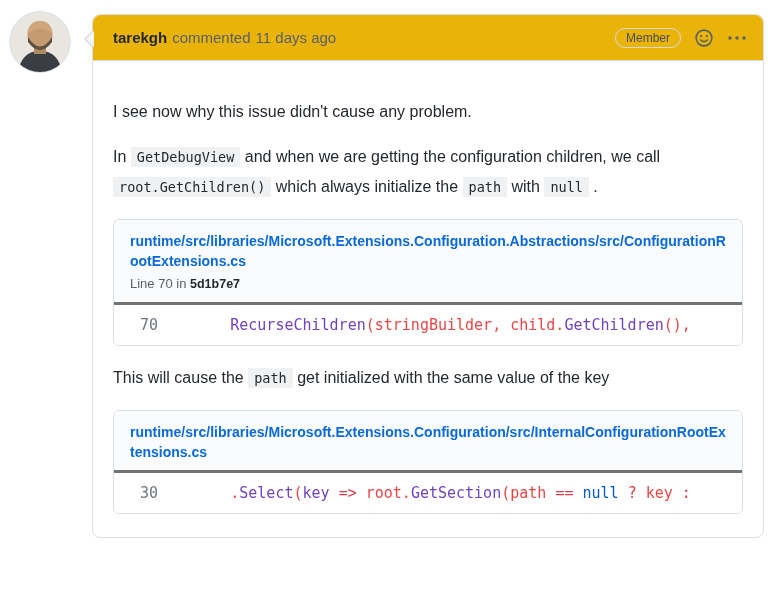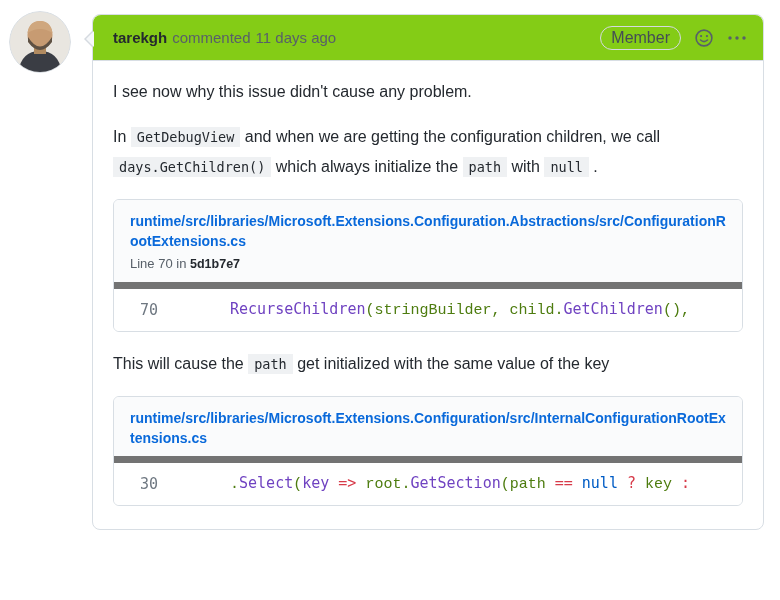--- a/index.html
+++ b/index.html
@@ -12,51 +12,51 @@
 
   .comment { position:relative; background:#fff; border:1px solid #d8dee4; border-radius:8px; }
   .comment::before { content:""; position:absolute; top:15px; left:-9px;
       border-style:solid; border-width:9px 9px 9px 0;
       border-color:transparent #d5dae0 transparent transparent; }
   .comment::after { content:""; position:absolute; top:16px; left:-7px;
       border-style:solid; border-width:8px 8px 8px 0;
       border-color:transparent #f6f8fa transparent transparent; }
 
   .comment-header { display:flex; align-items:center; justify-content:space-between;
-      background:#84cc16; border-bottom:1px solid #d8dee4; border-radius:8px 8px 0 0;
+      background:#eab308; border-bottom:1px solid #d8dee4; border-radius:8px 8px 0 0;
       padding:10px 16px 10px 20px; height:46px; }
   .header-left { display:flex; align-items:baseline; gap:5px; font-size:15px; }
   .author { font-weight:bold; color:#24292f; text-decoration:none; }
   .muted { color:#586069; }
   .header-right { display:flex; align-items:center; gap:14px; }
-  .badge { font-size:16px; color:#444d56; border:1px solid #d5dae0; border-radius:999px;
+  .badge { font-size:12px; color:#444d56; border:1px solid #d5dae0; border-radius:999px;
       padding:3px 10px; line-height:1; background:transparent; }
   .icon-btn { background:none; border:none; cursor:pointer; display:flex; align-items:center;
       padding:0; }
 
   .comment-body { padding:18px 20px 6px 20px; }
   .para { font-size:16px; line-height:30px; margin:0 0 17px 0; }
-  .para.first { line-height:26px; }
+  .para.first { line-height:26px;margin-top:20px; }
   code.inline { font-family:"DejaVu Sans Mono","Liberation Mono",monospace; font-size:13.5px;
       background:#eff1f3; border-radius:0; padding:2px 6px; color:#24292f; }
 
   .snippet { border:1px solid #d8dee4; border-radius:6px; margin:0 0 17px 0; overflow:hidden; }
   .snippet-head { background:#fafbfc; padding:11px 16px 8px 16px; }
   .snippet-file { color:#0969da; font-weight:bold; font-size:14px; line-height:20px;
       text-decoration:none; word-break:break-all; display:block; }
   .snippet-meta { font-size:13px; color:#586069; margin-top:3px; line-height:20px; }
   .commit { font-family:Liberation Sans, sans-serif; font-size:12.5px;
       color:#24292f; font-weight:600; text-decoration:none; }
-  .snippet-code { border-top:7px solid #737373; background:#fff; display:flex;
+  .snippet-code { border-top:3px solid #737373; background:#fff; display:flex;
       align-items:center; padding:9px 0; white-space:nowrap; overflow:hidden; }
   .ln { flex:0 0 44px; text-align:right; color:#6e7781;
       font-family:"DejaVu Sans Mono","Liberation Mono",monospace; font-size:15px; }
   pre.code-line { font-family:"DejaVu Sans Mono","Liberation Mono",monospace; font-size:15px;
       line-height:22px; white-space:pre; overflow:hidden; flex:1 1 auto; }
-  .tok-plain { color:#4d7c0f;font-family:Liberation Mono, monospace; }
+  .tok-plain { color:#ef4444; }
   .tok-purple { color:#6f42c1; }
   .tok-red { color:#d73a49; }
   .tok-blue { color:#005cc5; }
 </style>
 </head>
 <body>
 
 <div class="page">
 
   <a class="avatar">
@@ -102,21 +102,21 @@
             <circle cx="17" cy="8" r="1.7" fill="#57606a"></circle>
           </svg>
         </button>
       </div>
     </div>
 
     <div class="comment-body">
 
       <p class="para first"><span>I see now why this issue didn't cause any problem.</span></p>
 
-      <p class="para"><span>In </span><code class="inline">GetDebugView</code><span> and when we are getting the configuration children, we call </span><code class="inline">days.GetChildren()</code><span> which always initialize the </span><code class="inline">path</code><span> with </span><code class="inline">null</code><span> .</span></p>
+      <p class="para"><span>In </span><code class="inline">GetDebugView</code><span> and when we are getting the configuration children, we call </span><code class="inline">root.GetChildren()</code><span> which always initialize the </span><code class="inline">path</code><span> with </span><code class="inline">null</code><span> .</span></p>
 
       <div class="snippet">
         <div class="snippet-head">
           <a class="snippet-file">runtime/src/libraries/Microsoft.Extensions.Configuration.Abstractions/src/ConfigurationRootExtensions.cs</a>
           <div class="snippet-meta">
             <span>Line 70 in</span>
             <a class="commit">5d1b7e7</a>
           </div>
         </div>
         <div class="snippet-code">

